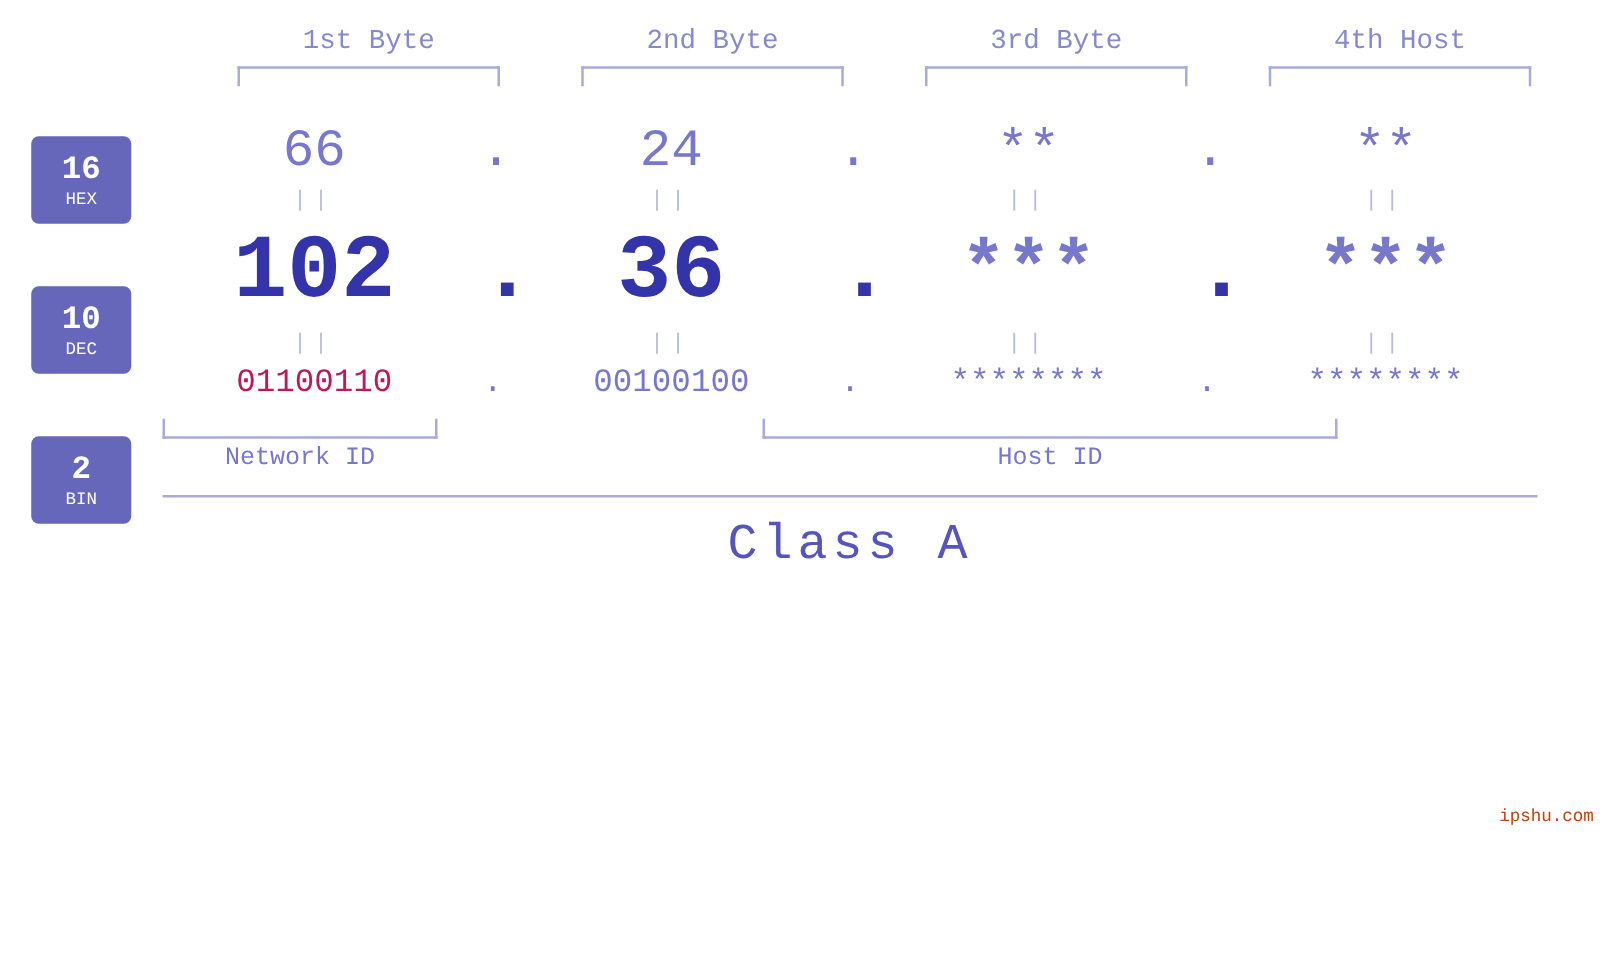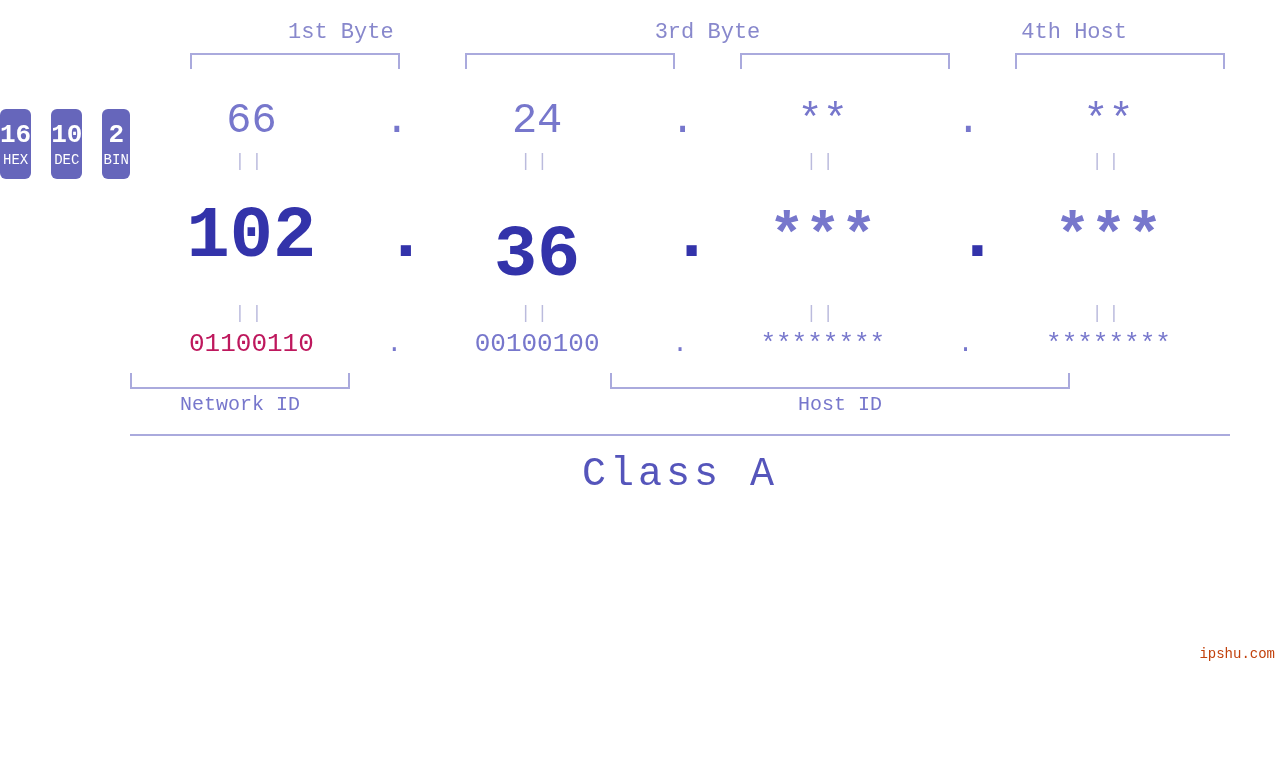--- a/index.html
+++ b/index.html
@@ -65,34 +65,35 @@
       font-family: 'Courier New', Courier, monospace;
     }
   </style>
 </head>
 <body>
 
 <div class="main-container">
 
   <div style="display:flex; width:1100px; margin-left:130px; justify-content:space-around; margin-bottom:8px;">
     <div class="byte-header">1st Byte</div>
+    <div class="byte-header">2nd Byte</div>
     <div class="byte-header">3rd Byte</div>
     <div class="byte-header">4th Host</div>
   </div>
 
   <div style="display:flex; width:1100px; margin-left:130px; justify-content:space-around; margin-bottom:10px;">
     <div style="width:210px; height:16px; border:2px solid #aaaadd; border-bottom:none;"></div>
     <div style="width:210px; height:16px; border:2px solid #aaaadd; border-bottom:none;"></div>
     <div style="width:210px; height:16px; border:2px solid #aaaadd; border-bottom:none;"></div>
     <div style="width:210px; height:16px; border:2px solid #aaaadd; border-bottom:none;"></div>
   </div>
 
   <div style="display:flex; width:1285px; align-items:flex-start;">
 
-    <div style="width:130px; display:flex; align-items:center; gap:20px; padding-top:30px;">
+    <div style="width:130px; display:flex; flex-direction:column; align-items:center; gap:20px; padding-top:30px;">
       <div class="base-badge">
         <span class="base-number">16</span>
         <span class="base-label">HEX</span>
       </div>
       <div class="base-badge">
         <span class="base-number">10</span>
         <span class="base-label">DEC</span>
       </div>
       <div class="base-badge">
         <span class="base-number">2</span>
@@ -118,21 +119,21 @@
         <span style="width:220px; text-align:center; color:#bbbbdd; font-size:18px; letter-spacing:6px;">||</span>
         <span style="width:20px;"></span>
         <span style="width:220px; text-align:center; color:#bbbbdd; font-size:18px; letter-spacing:6px;">||</span>
         <span style="width:20px;"></span>
         <span style="width:220px; text-align:center; color:#bbbbdd; font-size:18px; letter-spacing:6px;">||</span>
       </div>
 
       <div style="display:flex; align-items:center; justify-content:space-around; width:1100px; padding: 4px 0;">
         <span style="width:220px; text-align:center; color:#3333aa; font-size:72px; font-weight:bold; font-family:'Courier New',monospace;">102</span>
         <span style="color:#3333aa; font-size:72px; font-weight:bold; font-family:'Courier New',monospace; width:20px; text-align:center;">.</span>
-        <span style="width:220px; text-align:center; color:#3333aa; font-size:72px; font-weight:bold; font-family:'Courier New',monospace;margin-top:38px;">36</span>
+        <span style="width:220px; text-align:center; color:#3333aa; font-size:72px; font-weight:bold; font-family:'Courier New',monospace;">36</span>
         <span style="color:#3333aa; font-size:72px; font-weight:bold; font-family:'Courier New',monospace; width:20px; text-align:center;">.</span>
         <span style="width:220px; text-align:center; color:#7777cc; font-size:60px; font-weight:bold; font-family:'Courier New',monospace;">***</span>
         <span style="color:#3333aa; font-size:72px; font-weight:bold; font-family:'Courier New',monospace; width:20px; text-align:center;">.</span>
         <span style="width:220px; text-align:center; color:#7777cc; font-size:60px; font-weight:bold; font-family:'Courier New',monospace;">***</span>
       </div>
 
       <div style="display:flex; justify-content:space-around; width:1100px; padding: 2px 0;">
         <span style="width:220px; text-align:center; color:#bbbbdd; font-size:18px; letter-spacing:6px;">||</span>
         <span style="width:20px;"></span>
         <span style="width:220px; text-align:center; color:#bbbbdd; font-size:18px; letter-spacing:6px;">||</span>

